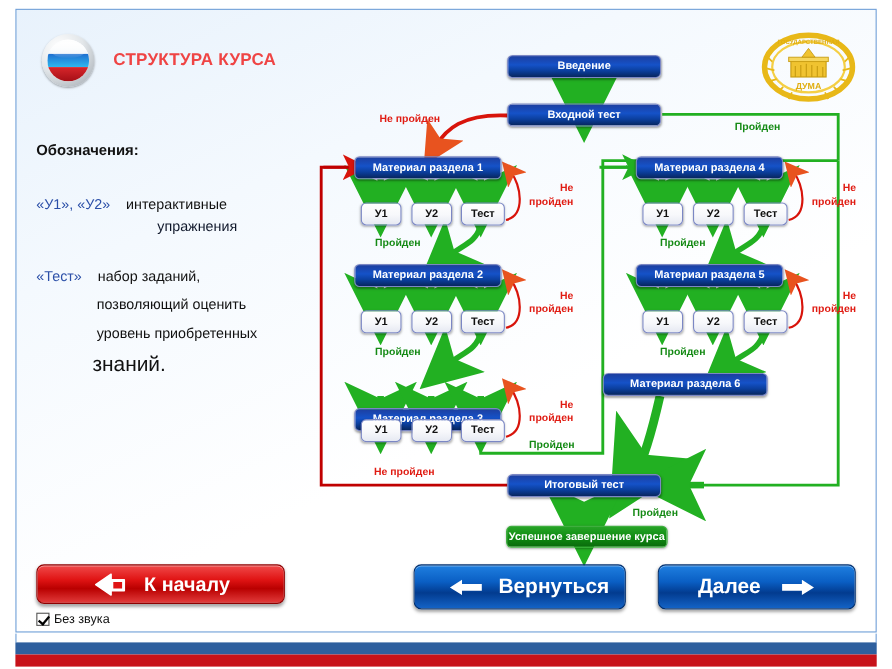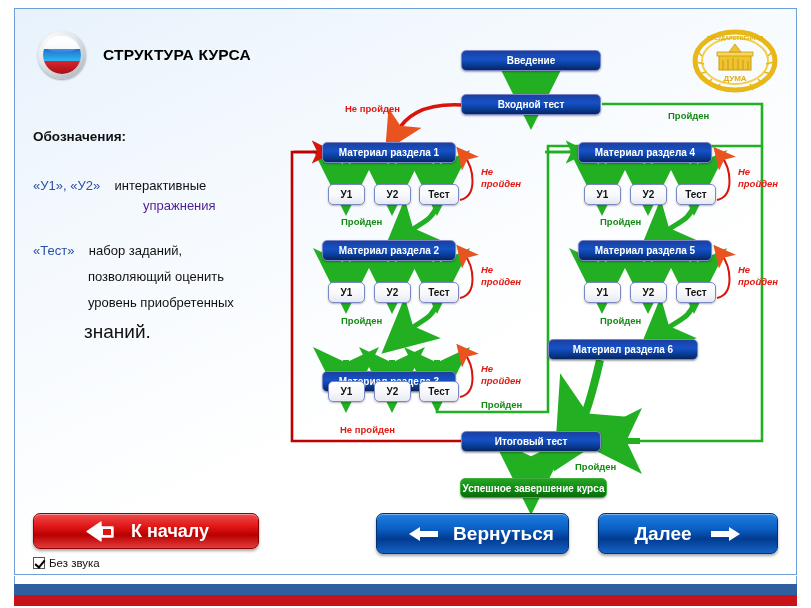--- a/index.html
+++ b/index.html
@@ -25,30 +25,30 @@
   .flag-w{position:absolute;left:0;top:0;width:38px;height:13px;
           background:linear-gradient(180deg,#ffffff,#f2f6fa);}
   .flag-b{position:absolute;left:0;top:13px;width:38px;height:12px;
           background:linear-gradient(180deg,#1f6fd0,#2fb8ef);}
   .flag-r{position:absolute;left:0;top:25px;width:38px;height:13px;
           background:linear-gradient(180deg,#d8262b,#a50f16);}
   .flag-gloss{position:absolute;left:3px;top:2px;width:32px;height:15px;border-radius:50%;
               background:linear-gradient(180deg,rgba(255,255,255,.85),rgba(255,255,255,0));}
 
   .page-title{position:absolute;left:103px;top:46px;font-size:15.5px;font-weight:bold;
-              color:#000000;letter-spacing:.2px;}
+              color:#ef4444;letter-spacing:.2px;}
 
   
   .emblem{position:absolute;left:692px;top:28px;width:86px;height:66px;}
 
   
   .legend-title{position:absolute;left:33px;top:129px;font-size:13.5px;font-weight:bold;color:#111;}
   .lg-key{color:#2b4fa8;}
   .legend-row1{position:absolute;left:33px;top:178px;font-size:13px;color:#111;white-space:nowrap;}
-  .legend-row1b{position:absolute;left:143px;top:198px;font-size:13px;color:#4c1d95;}
+  .legend-row1b{position:absolute;left:143px;top:198px;font-size:13px;color:#0f172a;}
   .legend-row2{position:absolute;left:33px;top:243px;font-size:13px;color:#111;white-space:nowrap;}
   .legend-row2b{position:absolute;left:88px;top:269px;font-size:13px;color:#111;}
   .legend-row2c{position:absolute;left:88px;top:295px;font-size:13px;color:#111;}
   .legend-row2d{position:absolute;left:84px;top:321px;font-size:19px;color:#111;}
 
   
   .node{position:absolute;box-sizing:border-box;border:1px solid #7b87c4;border-radius:5px;
         background:linear-gradient(180deg,#1d3fa0 0%,#1552c8 42%,#0b3f9e 70%,#07265f 100%);
         color:#ffffff;font-size:10px;font-weight:bold;display:flex;align-items:center;
         justify-content:center;box-shadow:0 1px 2px rgba(0,0,0,.35);text-align:center;
@@ -60,21 +60,21 @@
        justify-content:center;box-shadow:0 1px 2px rgba(0,0,0,.28);}
   .node-green{position:absolute;box-sizing:border-box;border:1px solid #3fae3f;border-radius:5px;
        background:linear-gradient(180deg,#26a326 0%,#0f8a11 55%,#0a6b0c 100%);
        color:#ffffff;font-size:10px;font-weight:bold;display:flex;align-items:center;
        justify-content:center;box-shadow:0 1px 2px rgba(0,0,0,.3);}
 
   
   .elab{position:absolute;font-size:9.5px;font-weight:bold;line-height:12px;white-space:nowrap;}
   .elab.red{color:#e01b12;}
   .elab.green{color:#158a15;}
-  .elab.ctr{text-align:left;font-style:italic;}
+  .elab.ctr{text-align:right;}
 
   svg.wires{position:absolute;left:0;top:0;width:811px;height:608px;pointer-events:none;}
 
   
   .btn{position:absolute;box-sizing:border-box;display:flex;align-items:center;
        justify-content:center;border-radius:7px;color:#fff;font-weight:bold;}
   .btn-red{left:33px;top:513px;width:226px;height:36px;
            background:linear-gradient(180deg,#f04a4a 0%,#e01414 38%,#b90000 62%,#e23b3b 100%);
            border:1px solid #8d0000;font-size:18px;
            box-shadow:0 2px 3px rgba(0,0,0,.35),inset 0 1px 0 rgba(255,255,255,.45);}

